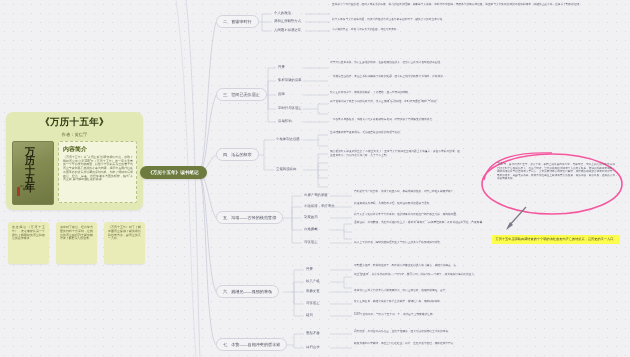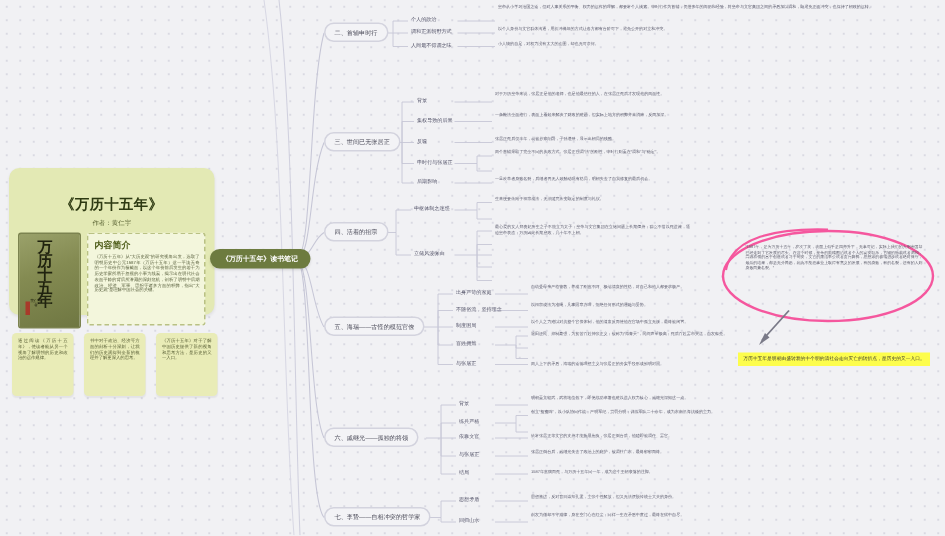--- a/index.html
+++ b/index.html
@@ -19,21 +19,21 @@
 
   
   #book-card{
     position:absolute;left:6px;top:112px;width:137px;height:98px;
     background:#e3e9b4;border-radius:7px;
     box-shadow:0 1px 2px rgba(0,0,0,.07);
     padding:0;box-sizing:border-box;
   }
   #book-title{
     text-align:center;font-size:9.5px;color:#2e3a12;font-weight:bold;
-    margin-top:18px;letter-spacing:.3px;
+    margin-top:4px;letter-spacing:.3px;
   }
   #book-author{
     text-align:center;font-size:4.3px;color:#5d6636;margin-top:3px;
   }
   #book-body{display:flex;gap:4px;padding:4px 6px 0 6px;}
   #book-cover{
     width:40px;height:62px;border-radius:2px;flex:none;
     background:linear-gradient(160deg,#9aa16a 0%,#848b52 40%,#6f7742 100%);
     position:relative;overflow:hidden;border:1px solid #7c8350;
   }

